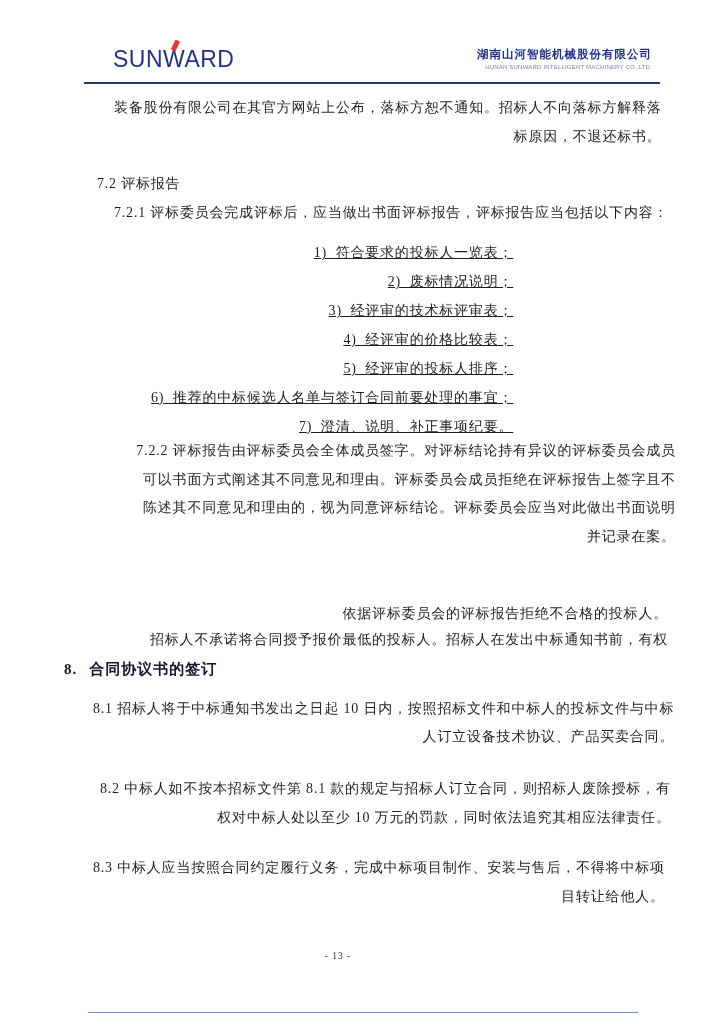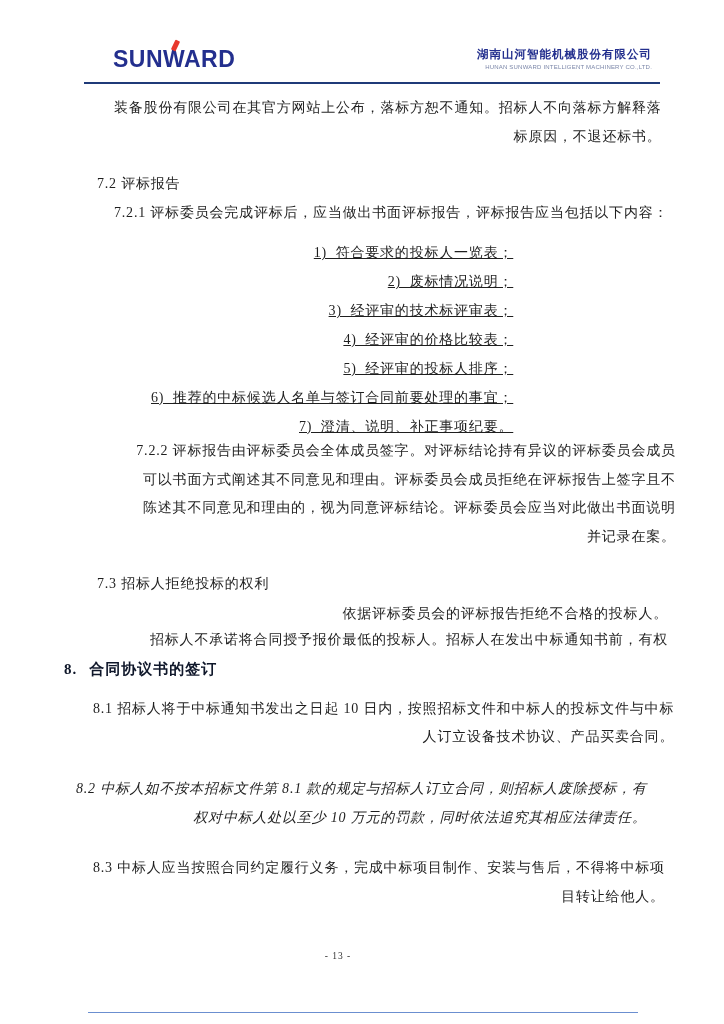--- a/index.html
+++ b/index.html
@@ -8,21 +8,21 @@
     width:724px;height:1024px;
     background:#ffffff;
     font-family:"Liberation Serif","DejaVu Serif",serif;
     color:#1f1f1f;
     overflow:hidden;
   }
   
   .logo{
     position:absolute;left:113px;top:46px;
     font-family:"Liberation Sans","DejaVu Sans",sans-serif;
-    font-weight:700;font-size:23px;letter-spacing:0.5px;
+    font-weight:400;font-size:23px;letter-spacing:0.5px;
     color:#232f8e;
   }
   .logo-wrap{position:relative;display:inline-block;}
   .logo-spark{
     position:absolute;left:60px;top:-6px;
     width:5px;height:11px;background:#e8382d;
     transform:rotate(26deg);border-radius:1px;
   }
   .company{
     position:absolute;top:47px;right:72px;text-align:right;
@@ -50,21 +50,21 @@
   #p722{left:114px;top:437px;line-height:28.5px;}
   #h73{left:97px;top:575px;}
   #p73{left:121px;top:601px;line-height:26px;}
   #p73 .first{text-indent:29px;}
   #h8{
     left:64px;top:660px;
     font-size:15px;font-weight:700;letter-spacing:1px;color:#0f172a;
   }
   #h8 .num{margin-right:12px;}
   #p81{left:93px;top:695px;line-height:28px;}
-  #p82{left:76px;top:775px;line-height:28.5px;font-style:italic;}
+  #p82{left:100px;top:775px;line-height:28.5px;}
   #p83{left:93px;top:854px;line-height:28.5px;}
   
   .page-num{
     position:absolute;left:0;top:951px;width:676px;
     text-align:center;font-size:9.5px;color:#333;letter-spacing:1px;
   }
   .footer-rule{
     position:absolute;left:88px;top:1012px;width:550px;height:1px;
     background:#6b8fd0;
   }
@@ -104,21 +104,20 @@
     <div class="line">7)  澄清、说明、补正事项纪要。</div>
   </div>
 
   <div class="tblock" id="p722">
     <div class="line">7.2.2 评标报告由评标委员会全体成员签字。对评标结论持有异议的评标委员会成员</div>
     <div class="line hang">可以书面方式阐述其不同意见和理由。评标委员会成员拒绝在评标报告上签字且不</div>
     <div class="line hang">陈述其不同意见和理由的，视为同意评标结论。评标委员会应当对此做出书面说明</div>
     <div class="line hang">并记录在案。</div>
   </div>
 
-  <div class="tblock" id="h73">7.3 招标人拒绝投标的权利</div>
   <div class="tblock" id="p73">
     <div class="line">依据评标委员会的评标报告拒绝不合格的投标人。</div>
     <div class="line first">招标人不承诺将合同授予报价最低的投标人。招标人在发出中标通知书前，有权</div>
   </div>
 
   <div class="tblock" id="h8">
     <span class="num">8.</span><span>合同协议书的签订</span>
   </div>
 
   <div class="tblock" id="p81">

